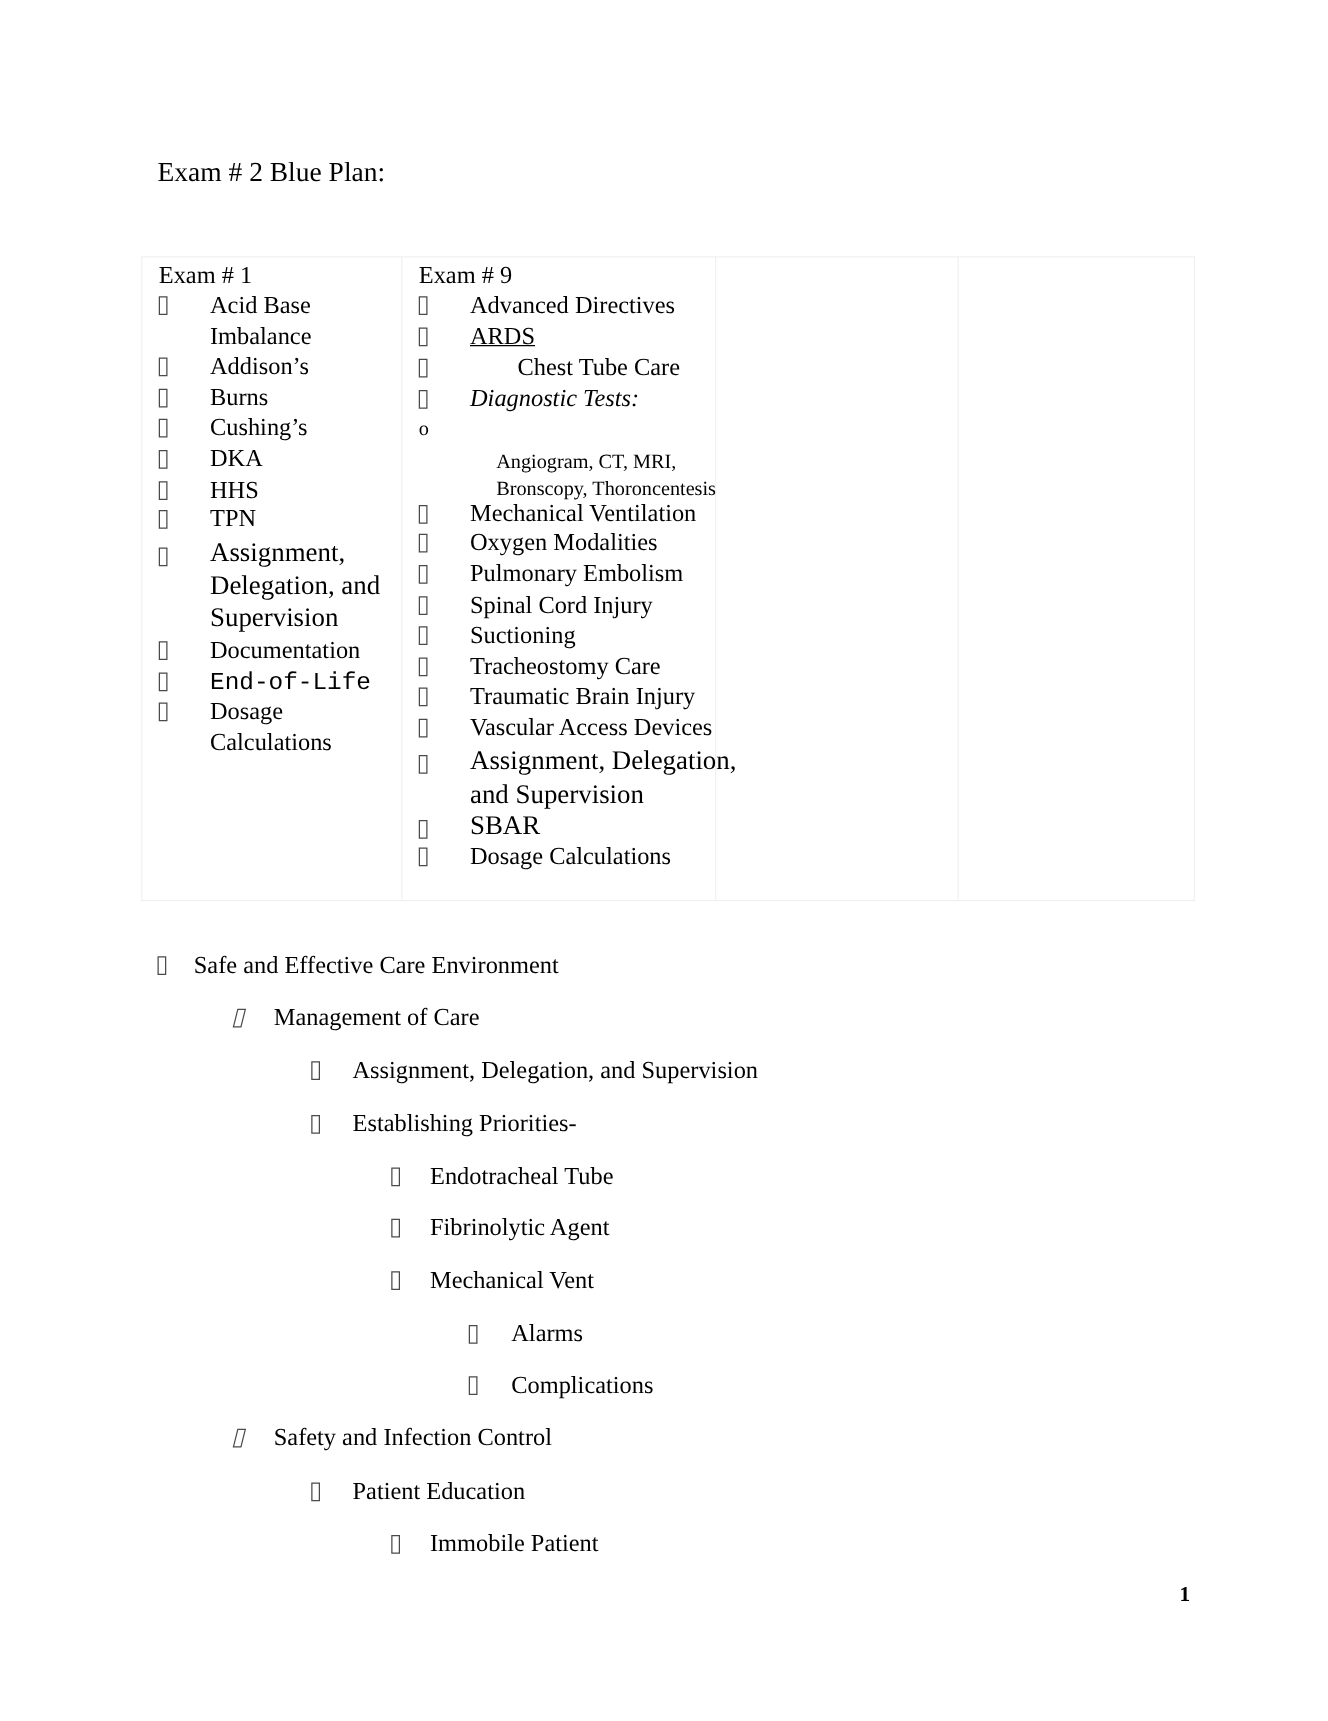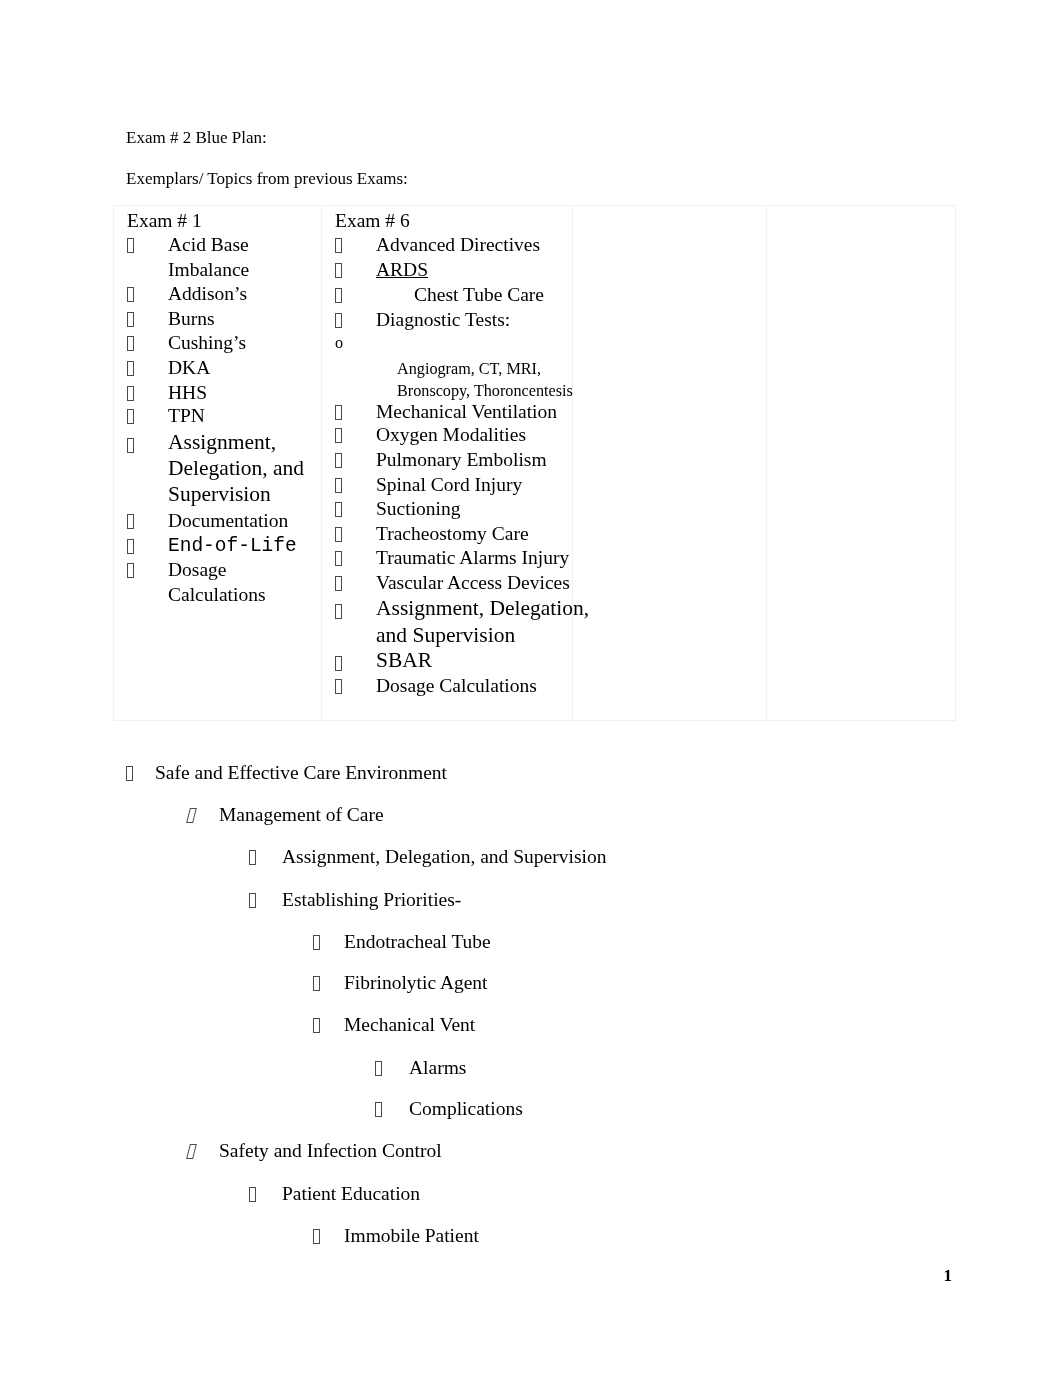--- a/index.html
+++ b/index.html
@@ -14,21 +14,21 @@
   #page {
     position: relative;
     width: 1062px;
     height: 1377px;
     background: #ffffff;
     overflow: hidden;
   }
   
   .para {
     position: absolute;
-    font-size: 17px;
+    font-size: 22px;
     line-height: 24px;
     white-space: nowrap;
   }
   
   .tofu {
     display: inline-block;
     width: 7px;
     height: 15px;
     border: 1.3px solid #4a4a4a;
     vertical-align: -2px;
@@ -131,21 +131,20 @@
     font-weight: bold;
   }
 </style>
 </head>
 <body>
 
 <div id="page">
 
   <div class="para" style="left:126px; top:126px;">Exam # 2 Blue Plan:</div>
 
-  <div class="para" style="left:126px; top:167px;">Exemplars/ Topics from previous Exams:</div>
 
   <table id="exam-table">
     <tbody>
         <tr>
 
       <td class="c1">
         <div class="cell-inner">
           <div class="col-head" style="left:13px; top:3px;">Exam # 1</div>
 
           <div class="blist">
@@ -194,38 +193,38 @@
             <div class="brow wrap" style="left:13px; top:352px; height:52px;">
               <span class="bmark"><span class="tofu"></span></span>
               <span class="btext w1" style="left:41px;">Dosage Calculations</span>
             </div>
           </div>
         </div>
       </td>
 
       <td class="c2">
         <div class="cell-inner">
-          <div class="col-head" style="left:13px; top:3px;">Exam # 6</div>
+          <div class="col-head" style="left:13px; top:3px;">Exam # 9</div>
 
           <div class="blist">
             <div class="brow" style="left:13px; top:27px;">
               <span class="bmark"><span class="tofu"></span></span>
               <span class="btext" style="left:41px;">Advanced Directives</span>
             </div>
             <div class="brow" style="left:13px; top:52px;">
               <span class="bmark"><span class="tofu"></span></span>
               <span class="btext" style="left:41px;text-decoration:underline;">ARDS</span>
             </div>
             <div class="brow" style="left:13px; top:77px;">
               <span class="bmark"><span class="tofu"></span></span>
               <span class="btext" style="left:41px;margin-left:38px;">Chest Tube Care</span>
             </div>
             <div class="brow" style="left:13px; top:102px;">
               <span class="bmark"><span class="tofu"></span></span>
-              <span class="btext" style="left:41px;">Diagnostic Tests:</span>
+              <span class="btext" style="left:41px;font-style:italic;">Diagnostic Tests:</span>
             </div>
 
             <div class="sub-o" style="left:13px; top:127px; width:230px;">
               <span class="omark">o</span>
               <span class="otext">Angiogram, CT, MRI, Bronscopy, Thoroncentesis</span>
             </div>
 
             <div class="brow" style="left:13px; top:194px;">
               <span class="bmark"><span class="tofu"></span></span>
               <span class="btext" style="left:41px;">Mechanical Ventilation</span>
@@ -245,21 +244,21 @@
             <div class="brow" style="left:13px; top:291px;">
               <span class="bmark"><span class="tofu"></span></span>
               <span class="btext" style="left:41px;">Suctioning</span>
             </div>
             <div class="brow" style="left:13px; top:316px;">
               <span class="bmark"><span class="tofu"></span></span>
               <span class="btext" style="left:41px;">Tracheostomy Care</span>
             </div>
             <div class="brow" style="left:13px; top:340px;">
               <span class="bmark"><span class="tofu"></span></span>
-              <span class="btext" style="left:41px;">Traumatic Alarms Injury</span>
+              <span class="btext" style="left:41px;">Traumatic Brain Injury</span>
             </div>
             <div class="brow" style="left:13px; top:365px;">
               <span class="bmark"><span class="tofu"></span></span>
               <span class="btext" style="left:41px;">Vascular Access Devices</span>
             </div>
 
             <div class="brow wrap" style="left:13px; top:389px; height:54px; font-size:21.5px; line-height:27px;">
               <span class="bmark" style="top:2px;"><span class="tofu"></span></span>
               <span class="btext w2" style="left:41px;">Assignment, Delegation, and Supervision</span>
             </div>

